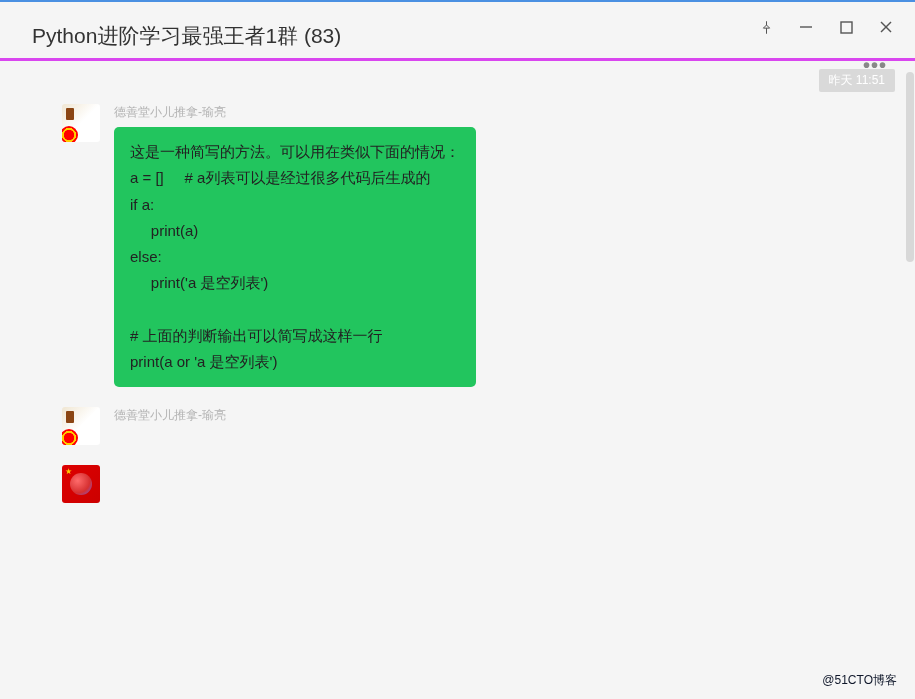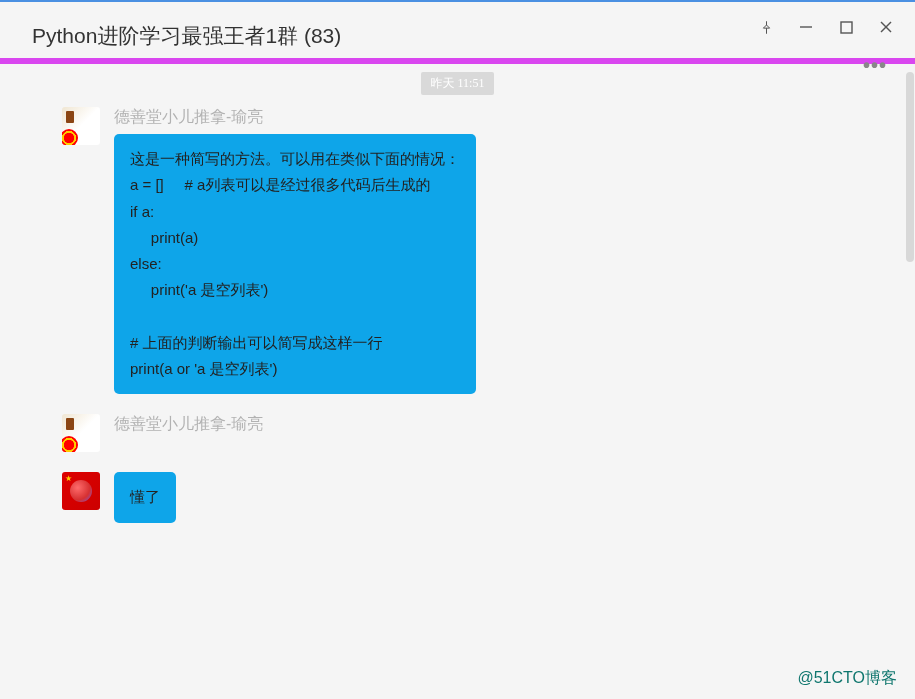--- a/index.html
+++ b/index.html
@@ -15,21 +15,21 @@
       height: 2px;
       background: #4a90e2;
       width: 100%;
     }
     .titlebar {
       background: #f5f5f5;
       padding: 10px 20px 8px 32px;
       display: flex;
       align-items: flex-start;
       justify-content: space-between;
-      border-bottom: 6px solid #d946ef;
+      border-bottom: 3px solid #d946ef;
     }
     .title-text {
       font-size: 21px;
       color: #333;
       font-weight: 400;
       margin-top: 10px;
     }
     .window-controls {
       display: flex;
       gap: 22px;
@@ -56,23 +56,22 @@
       font-weight: bold;
       cursor: pointer;
     }
     .chat-area {
       padding: 8px 20px 10px 20px;
       height: calc(100% - 72px);
       overflow-y: auto;
     }
     .timestamp-badge {
       display: flex;
-      justify-content: center;
+      justify-content: flex-end;
       margin-bottom: 12px;
-      font-family: Liberation Serif, serif;
     }
     .timestamp-badge span {
       background: #d9d9d9;
       color: #fff;
       font-size: 12px;
       padding: 3px 10px;
       border-radius: 2px;
     }
     .message-row {
       display: flex;
@@ -126,26 +125,26 @@
       position: absolute;
       top: 2px; left: 3px;
       color: #ffcc00;
       font-size: 8px;
     }
     .message-content {
       flex: 1;
       max-width: 410px;
     }
     .sender-name {
-      font-size: 16px;
+      font-size: 12px;
       color: #b2b2b2;
       margin-bottom: 6px;
     }
     .bubble {
-      background: #0ea5e9;
+      background: #22c55e;
       border-radius: 5px;
       padding: 12px 16px;
       font-size: 15px;
       color: #222;
       line-height: 1.75;
       display: inline-block;
       word-break: break-word;
     }
     .bubble pre {
       font-family: inherit;
@@ -165,22 +164,22 @@
       top: 0;
       width: 8px;
       height: 190px;
       background: #d8d8d8;
       border-radius: 4px;
     }
     .watermark {
       position: absolute;
       bottom: 10px;
       right: 18px;
-      font-size: 16px;
-      color: #0f766e;
+      font-size: 12px;
+      color: #0f172a;
     }
   </style>
 </head>
 <body>
 
 <div class="top-border"></div>
 
 <div class="titlebar">
   <div class="title-text">Python进阶学习最强王者1群 (83)</div>
   <div class="window-controls">
@@ -237,23 +236,20 @@
   <div class="message-row">
     <div class="avatar avatar-1"></div>
     <div class="message-content">
       <div class="sender-name">德善堂小儿推拿-瑜亮</div>
     </div>
   </div>
 
   <div class="message-row">
     <div class="avatar avatar-2"></div>
     <div class="message-content">
-      <div class="bubble">
-        <span>懂了</span>
-      </div>
     </div>
   </div>
 
 </div>
 
 <div class="scrollbar-track">
   <div class="scrollbar-thumb"></div>
 </div>
 
 <div class="watermark">@51CTO博客</div>

